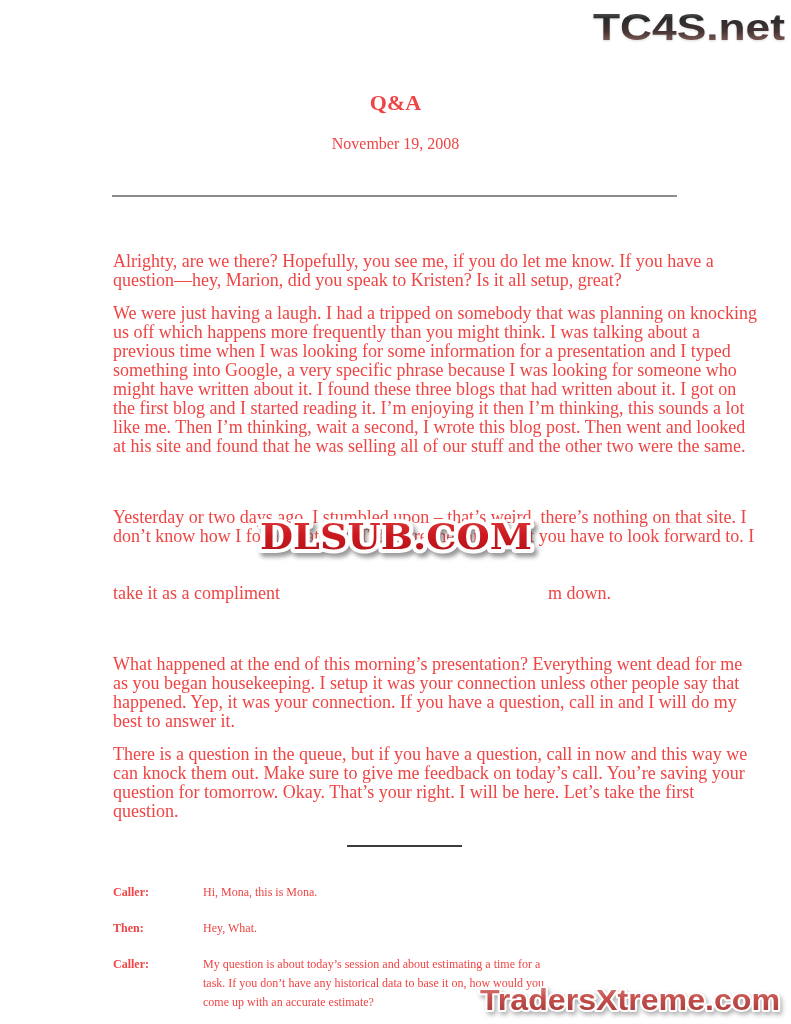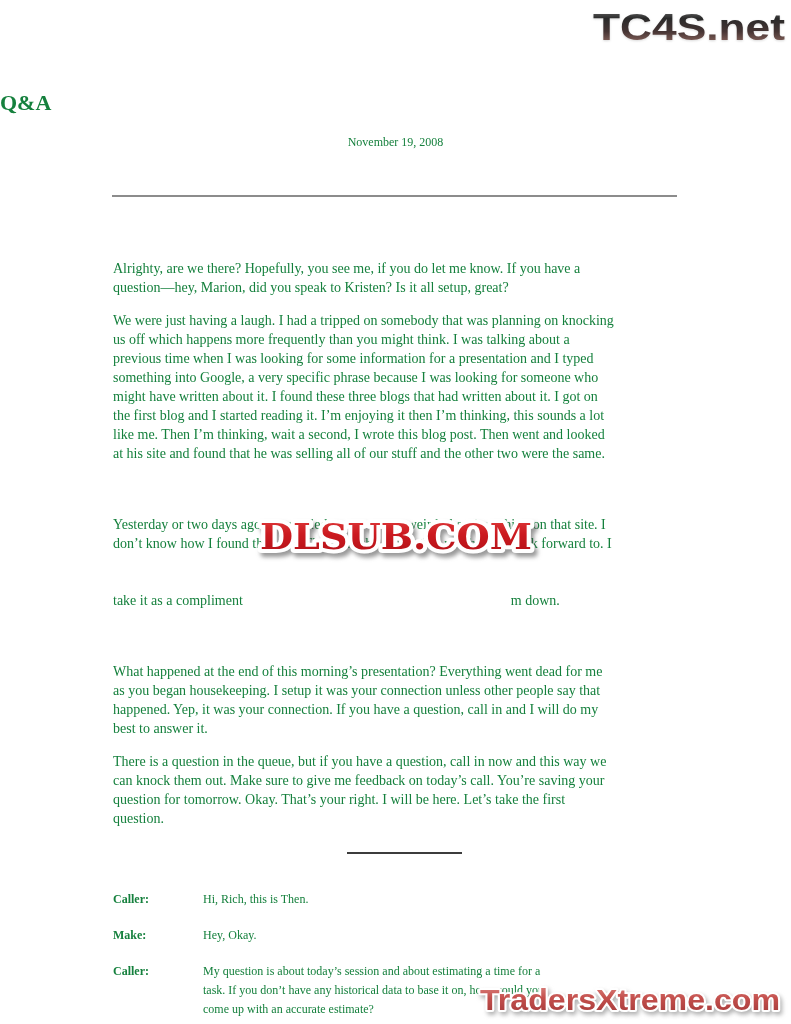--- a/index.html
+++ b/index.html
@@ -1,43 +1,43 @@
 <!DOCTYPE html>
 <html><head>
 <meta charset="utf-8">
 <style>
   html,body { margin:0; padding:0; background:#ffffff; }
   .page {
     position: relative;
     width: 791px; height: 1024px;
     background: #ffffff;
     font-family: "Liberation Serif", serif;
-    color: #15803d;
+    color: #ef4444;
     overflow: hidden;
   }
   .logo-top { position: absolute; top: 7px; left: 593px; width: 195px; height: 42px; }
   .logo-top svg { filter: drop-shadow(0 1px 1px rgba(150,150,150,.35)); }
   .doc-title {
     position: absolute; top: 90px; left: 0; width: 100%;
-    font-size: 22px; font-weight: bold; margin: 0;
+    text-align: center; font-size: 22px; font-weight: bold; margin: 0;
   }
   .doc-date {
     position: absolute; top: 135px; left: 0; width: 100%;
-    text-align: center; font-size: 12px;
+    text-align: center; font-size: 16px;
   }
   .rule-top {
     position: absolute; top: 195px; left: 112px; width: 565px;
     border-top: 2px solid #8c8c8c;
   }
   .content {
     position: absolute; top: 252px; left: 113px; width: 600px;
   }
   .para {
-    margin: 7px 0 14px 0;
-    font-size: 14px; line-height: 19px;
+    margin: 0 0 14px 0;
+    font-size: 18px; line-height: 19px;
     white-space: pre;
   }
   .wm-gap { display: inline-block; width: 268px; }
   .divider {
     width: 115px; height: 0;
     border-top: 2px solid #3c3c3c;
     margin: 24px auto 0 auto;
     
     transform: translateX(-9px);
   }
@@ -100,25 +100,25 @@
     <div class="para">There is a question in the queue, but if you have a question, call in now and this way we
 can knock them out. Make sure to give me feedback on today’s call. You’re saving your
 question for tomorrow. Okay. That’s your right. I will be here. Let’s take the first
 question.</div>
 
     <div class="divider"></div>
 
     <div class="dialogue">
       <div class="drow">
         <span class="speaker">Caller:</span>
-        <span class="utterance">Hi, Rich, this is Then.</span>
+        <span class="utterance">Hi, Mona, this is Mona.</span>
       </div>
       <div class="drow">
-        <span class="speaker">Make:</span>
-        <span class="utterance">Hey, Okay.</span>
+        <span class="speaker">Then:</span>
+        <span class="utterance">Hey, What.</span>
       </div>
       <div class="drow">
         <span class="speaker">Caller:</span>
         <span class="utterance">My question is about today’s session and about estimating a time for a
 task. If you don’t have any historical data to base it on, how would you
 come up with an accurate estimate?</span>
       </div>
 
     </div>
   </div>

